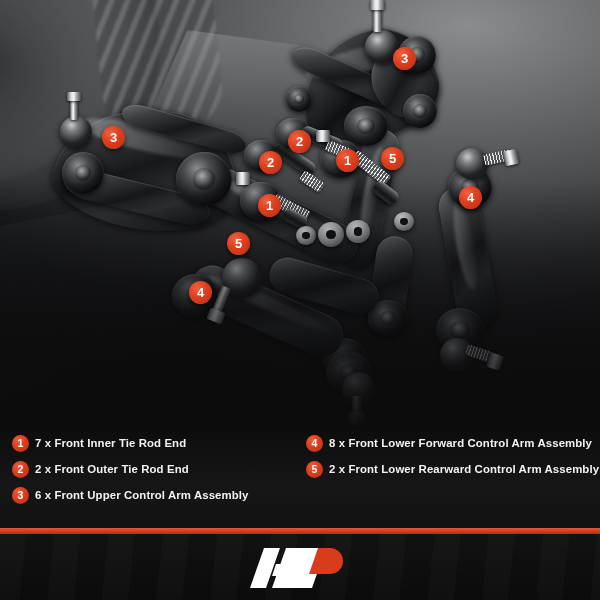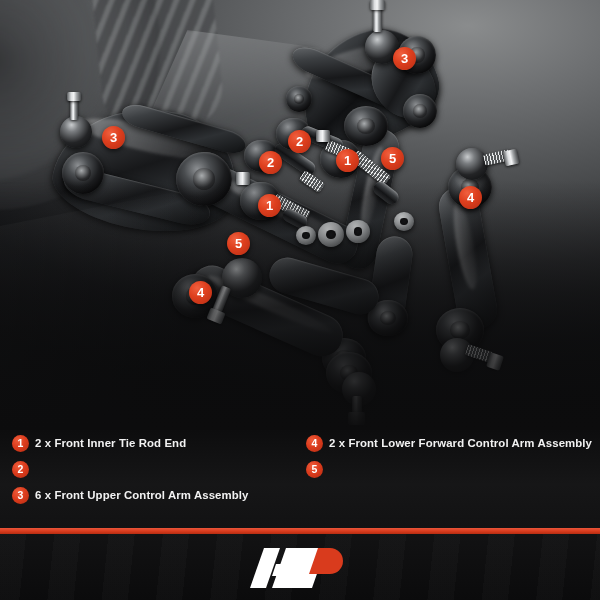--- a/index.html
+++ b/index.html
@@ -285,37 +285,39 @@
         <div class="callout" style="left: 227px; top: 232px;">5</div>
         <div class="callout" style="left: 189px; top: 281px;">4</div>
         <div class="callout" style="left: 459px; top: 186px;">4</div>
       </div>
   </div>
 
   <div id="legend">
     <div class="legcol" id="legcol-left">
       <div class="legrow">
         <div class="legbadge">1</div>
-        <div class="legtext">2 x Front Inner Tie Rod End</div>
+        <div class="legtext">7 x Front Inner Tie Rod End</div>
       </div>
       <div class="legrow">
         <div class="legbadge">2</div>
+        <div class="legtext">2 x Front Outer Tie Rod End</div>
       </div>
       <div class="legrow">
         <div class="legbadge">3</div>
         <div class="legtext">6 x Front Upper Control Arm Assembly</div>
       </div>
     </div>
     <div class="legcol" id="legcol-right">
       <div class="legrow">
         <div class="legbadge">4</div>
-        <div class="legtext">2 x Front Lower Forward Control Arm Assembly</div>
+        <div class="legtext">8 x Front Lower Forward Control Arm Assembly</div>
       </div>
       <div class="legrow">
         <div class="legbadge">5</div>
+        <div class="legtext">2 x Front Lower Rearward Control Arm Assembly</div>
       </div>
     </div>
   </div>
 
   <div id="redbar"></div>
   <div id="footer">
     <div id="logo">
       <svg width="108" height="46" viewBox="0 0 108 46">
 
         <polygon points="4,44 20,44 34,4 18,4" fill="#ffffff"></polygon>

